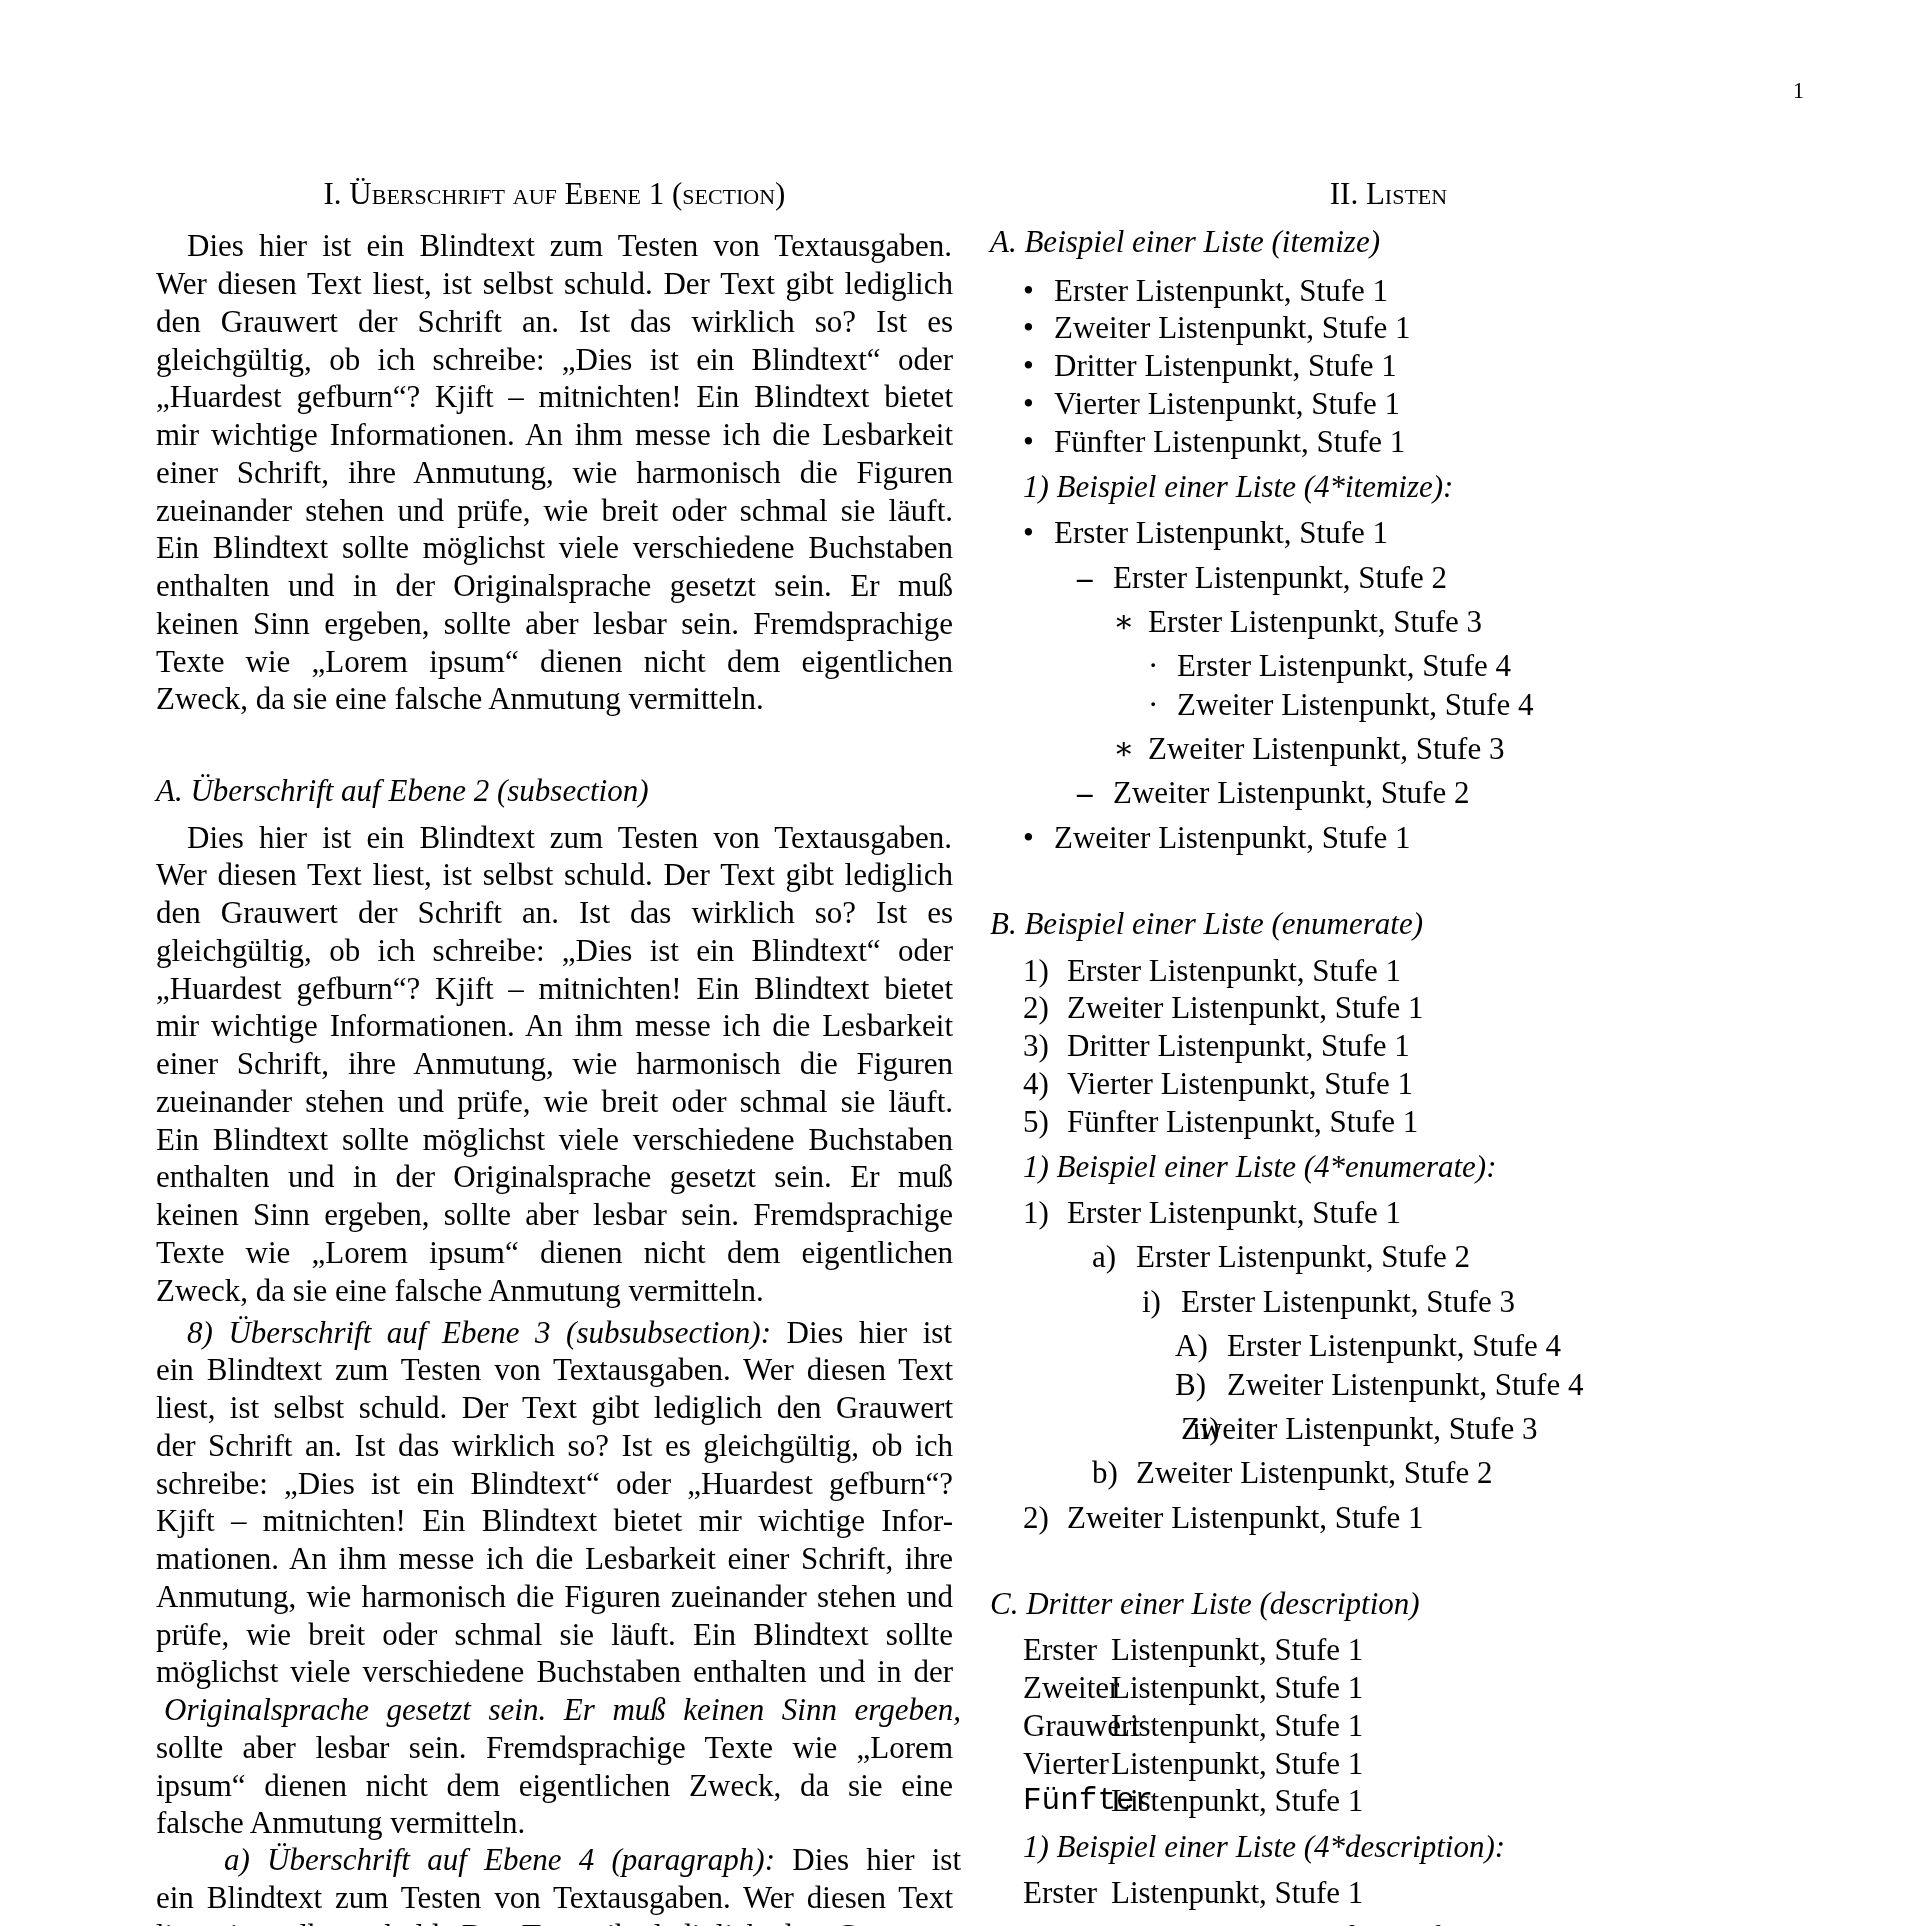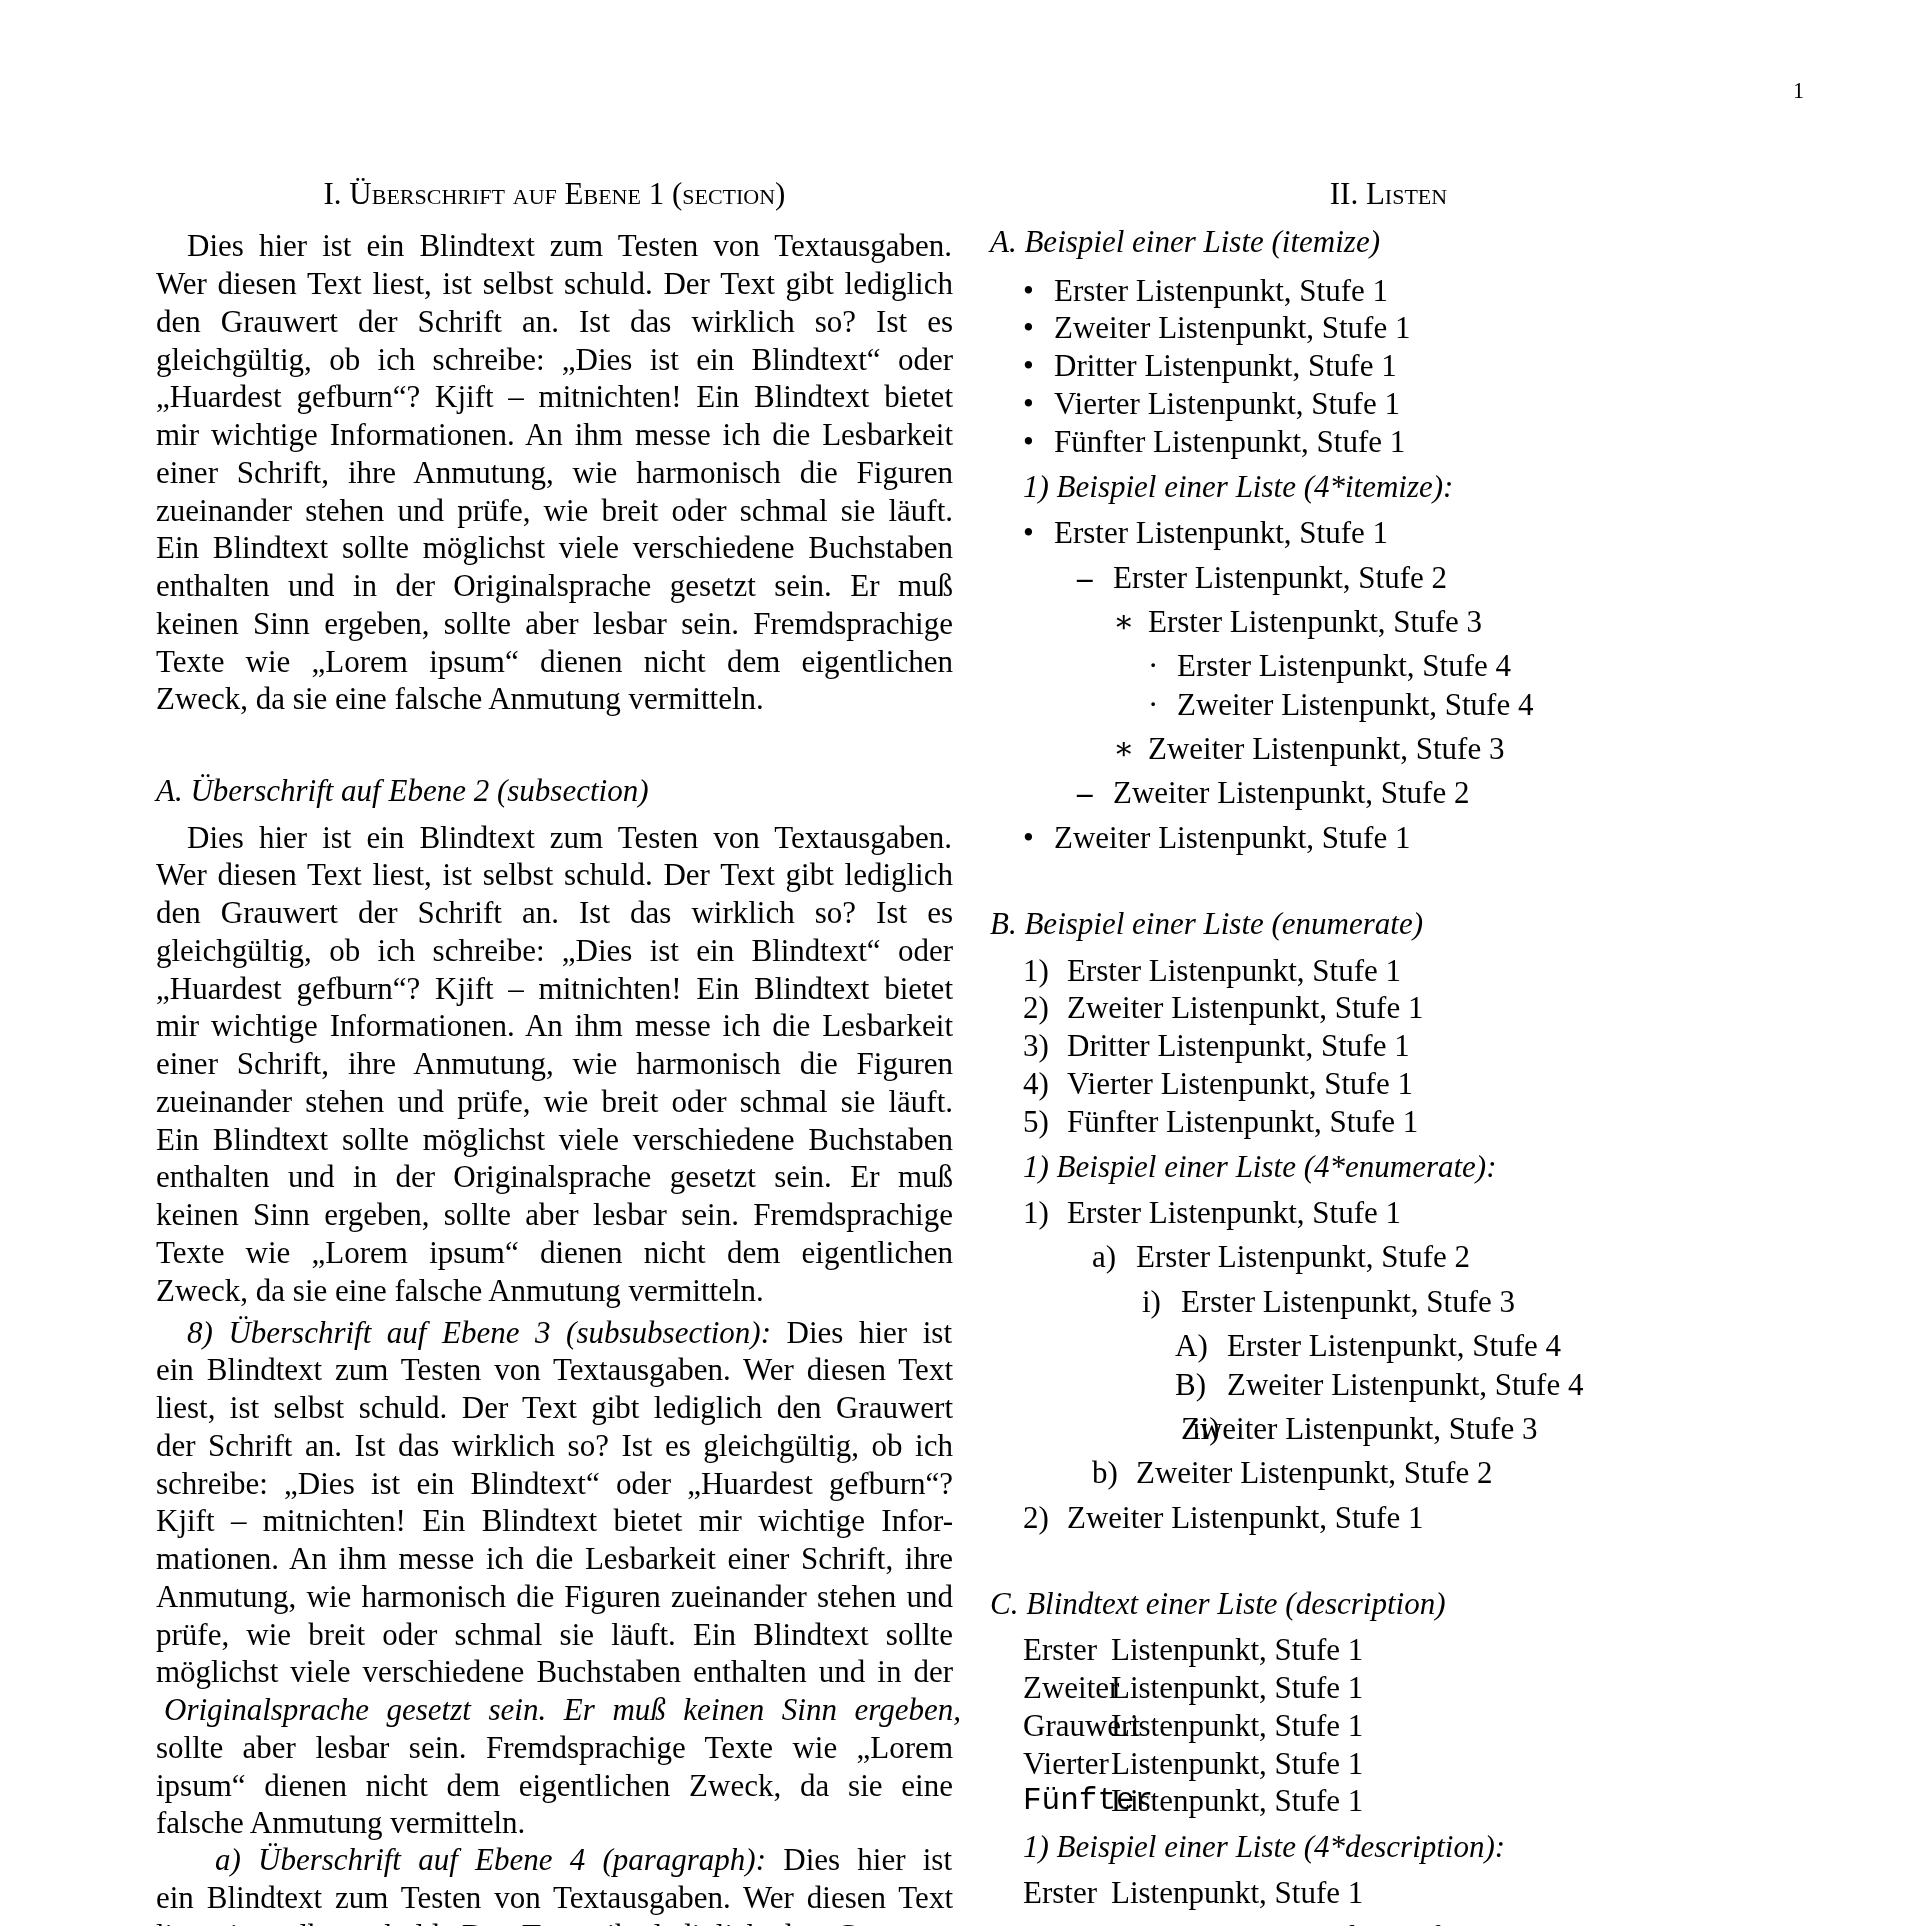--- a/index.html
+++ b/index.html
@@ -61,21 +61,21 @@
       <div class="ln just" style="left:156px; width:797px; top:1540px;">mationen. An ihm messe ich die Lesbarkeit einer Schrift, ihre</div>
       <div class="ln just" style="left:156px; width:797px; top:1578px;">Anmutung, wie harmonisch die Figuren zueinander stehen und</div>
       <div class="ln just" style="left:156px; width:797px; top:1616px;">prüfe, wie breit oder schmal sie läuft. Ein Blindtext sollte</div>
       <div class="ln just" style="left:156px; width:797px; top:1653px;">möglichst viele verschiedene Buchstaben enthalten und in der</div>
       <div class="ln just" style="left:164px; width:797px; top:1691px;font-style:italic;">Originalsprache gesetzt sein. Er muß keinen Sinn ergeben,</div>
       <div class="ln just" style="left:156px; width:797px; top:1729px;">sollte aber lesbar sein. Fremdsprachige Texte wie „Lorem</div>
       <div class="ln just" style="left:156px; width:797px; top:1767px;">ipsum“ dienen nicht dem eigentlichen Zweck, da sie eine</div>
       <div class="ln" style="left:156px; width:797px; top:1804px;">falsche Anmutung vermitteln.</div>
     </div>
   <div id="p4">
-      <div class="ln just" style="left:215px; width:737px; top:1841px;"><span class="it">a) Überschrift auf Ebene 4 (paragraph):</span> <span>Dies hier ist</span></div>
+      <div class="ln just" style="left:224px; width:737px; top:1841px;"><span class="it">a) Überschrift auf Ebene 4 (paragraph):</span> <span>Dies hier ist</span></div>
       <div class="ln just" style="left:156px; width:797px; top:1879px;">ein Blindtext zum Testen von Textausgaben. Wer diesen Text</div>
       <div class="ln just" style="left:156px; width:797px; top:1917px;">liest, ist selbst schuld. Der Text gibt lediglich den Grauwert</div>
     </div>
 </div>
 
 <div id="right-col">
   <div class="ln center sc" style="left:990px; width:797px; top:175px;">II. Listen</div>
   <div class="ln it" style="left:990px; top:223px;">A. Beispiel einer Liste (itemize)</div>
   <div id="itemize-list">
       <div class="ln" style="left:1023px; top:272px;">•</div>
@@ -135,21 +135,21 @@
       <div class="ln" style="left:1175px; top:1366px;">B)</div>
       <div class="ln" style="left:1227px; top:1366px;">Zweiter Listenpunkt, Stufe 4</div>
       <div class="ln" style="left:1192px; top:1410px;">ii)</div>
       <div class="ln" style="left:1181px; top:1410px;">Zweiter Listenpunkt, Stufe 3</div>
       <div class="ln" style="left:1092px; top:1454px;">b)</div>
       <div class="ln" style="left:1136px; top:1454px;">Zweiter Listenpunkt, Stufe 2</div>
       <div class="ln" style="left:1023px; top:1499px;">2)</div>
       <div class="ln" style="left:1067px; top:1499px;">Zweiter Listenpunkt, Stufe 1</div>
     </div>
 
-  <div class="ln it" style="left:990px; top:1585px;">C. Blindtext einer Liste (description)</div>
+  <div class="ln it" style="left:990px; top:1585px;">C. Dritter einer Liste (description)</div>
   <div id="description-list">
       <div class="ln" style="left:1023px; top:1631px;">Erster</div>
       <div class="ln" style="left:1111px; top:1631px;">Listenpunkt, Stufe 1</div>
       <div class="ln" style="left:1023px; top:1669px;">Zweiter</div>
       <div class="ln" style="left:1111px; top:1669px;">Listenpunkt, Stufe 1</div>
       <div class="ln" style="left:1023px; top:1707px;">Grauwert</div>
       <div class="ln" style="left:1111px; top:1707px;">Listenpunkt, Stufe 1</div>
       <div class="ln" style="left:1023px; top:1745px;">Vierter</div>
       <div class="ln" style="left:1111px; top:1745px;">Listenpunkt, Stufe 1</div>
       <div class="ln" style="left:1023px; top:1782px;font-family:Liberation Mono, monospace;">Fünfter</div>

